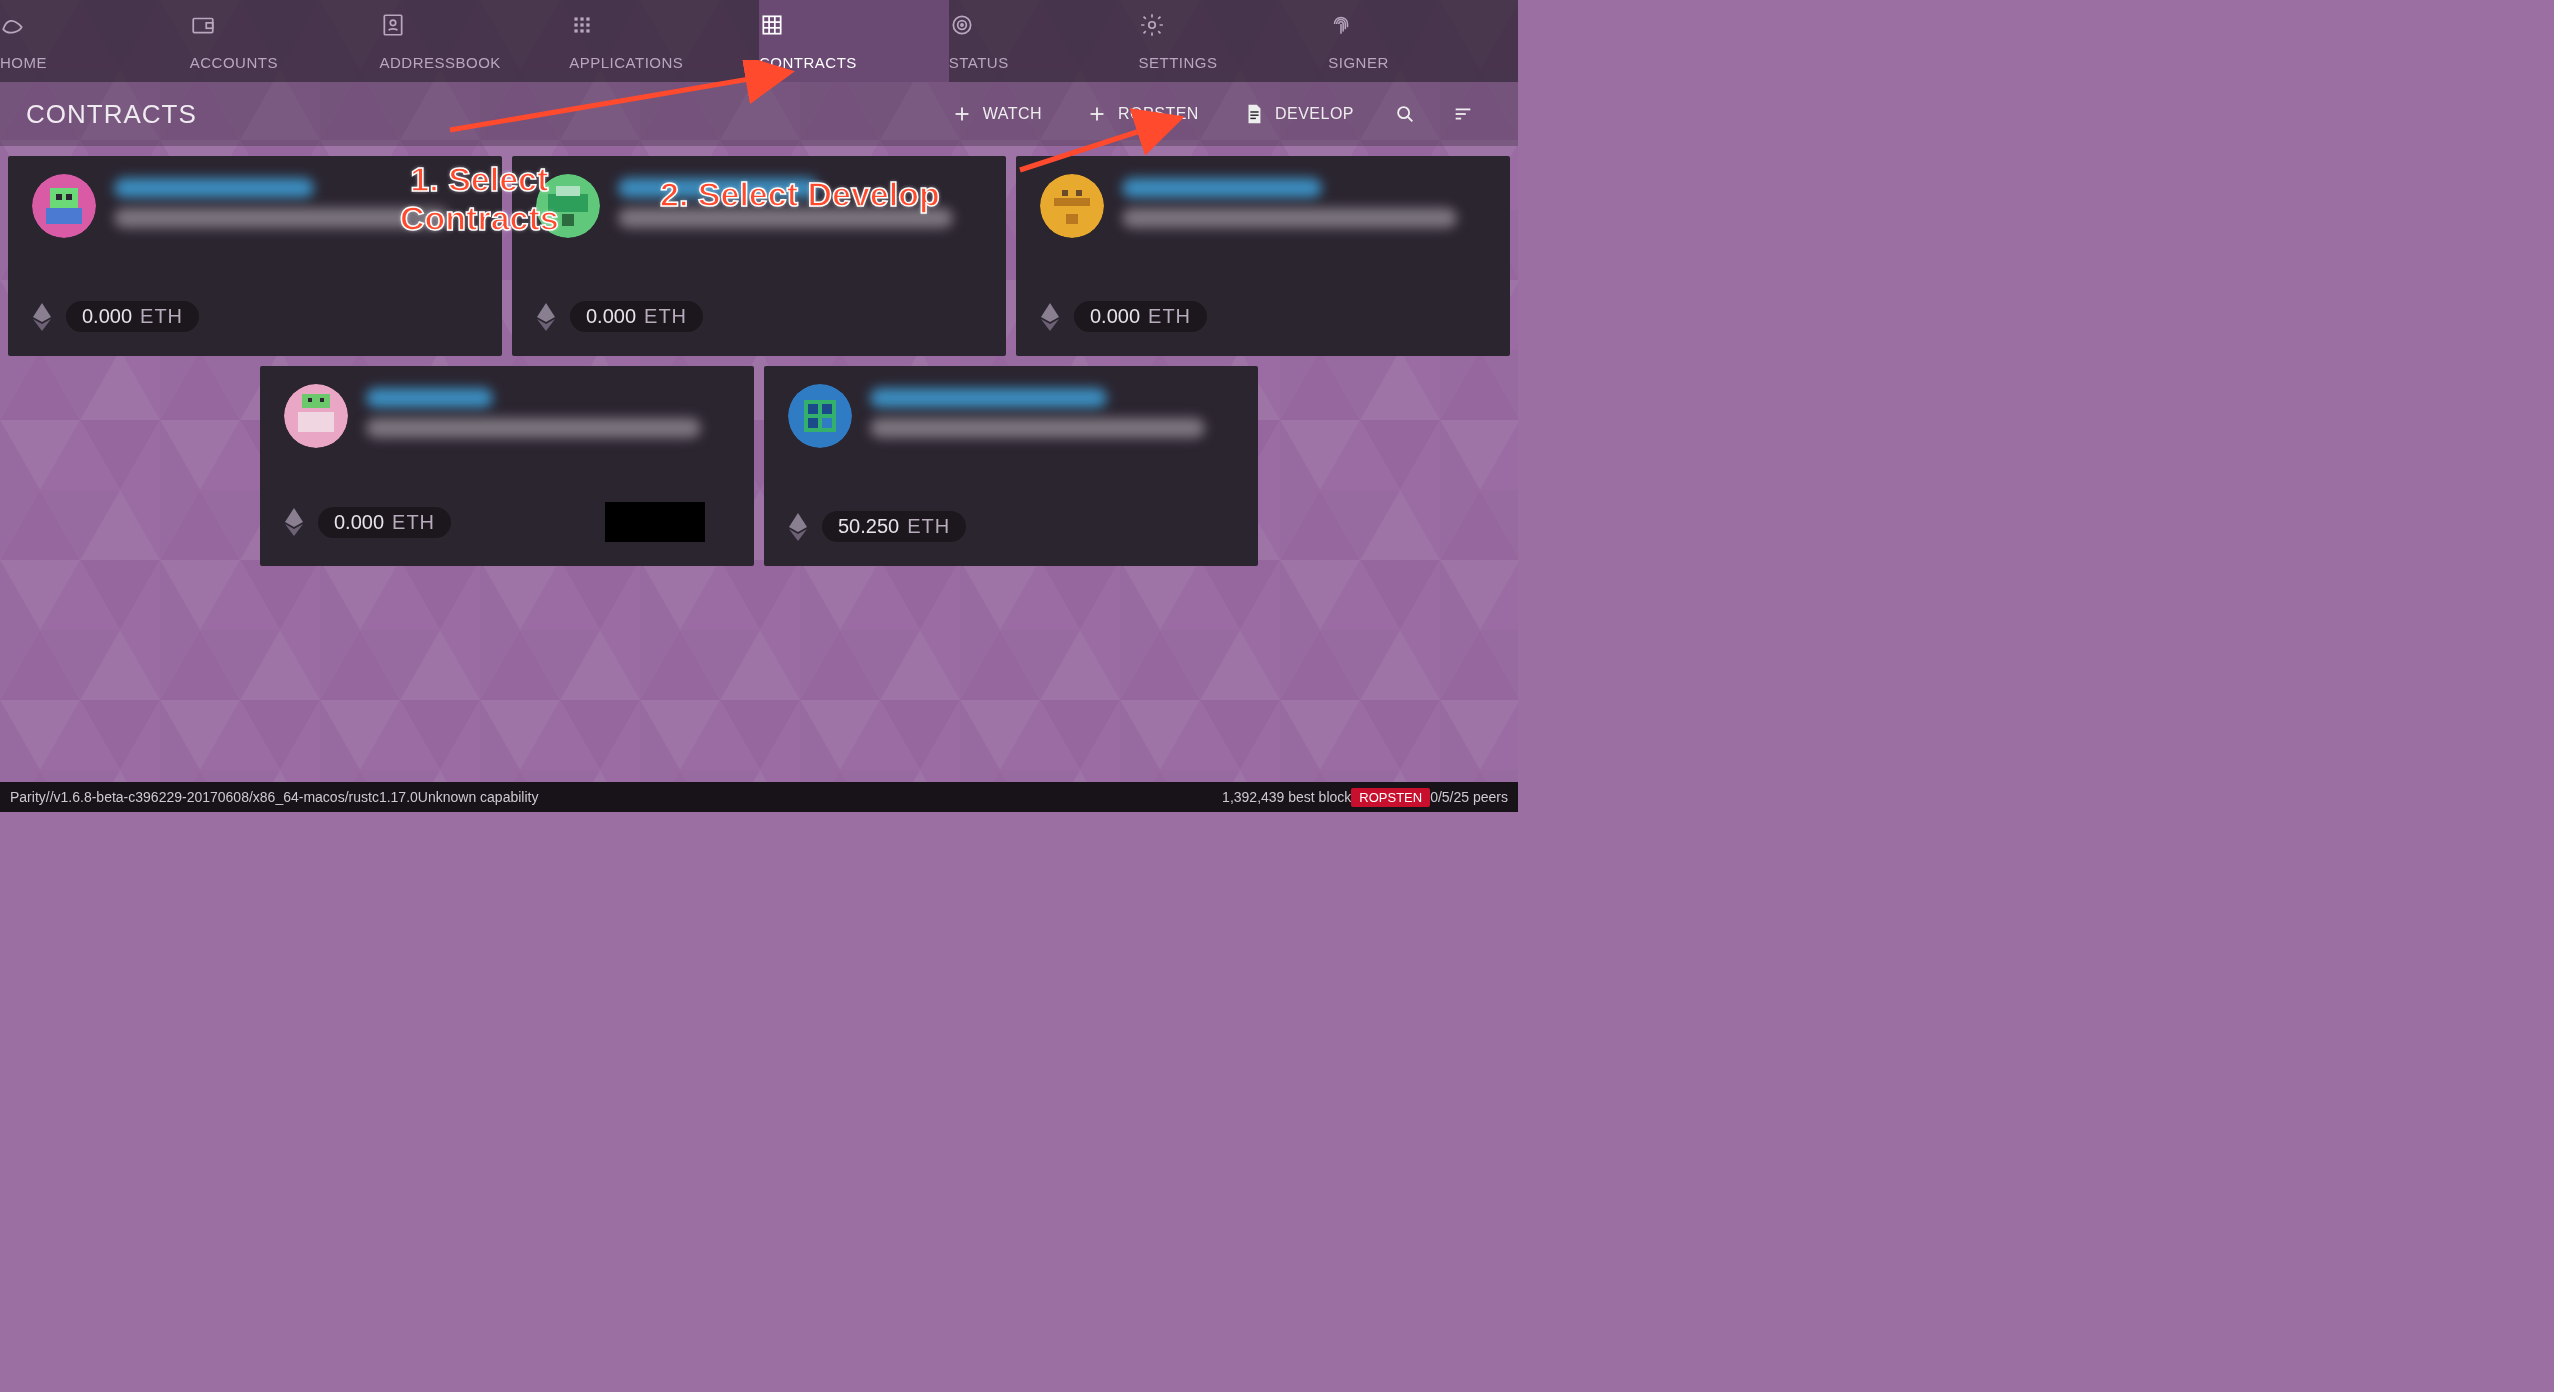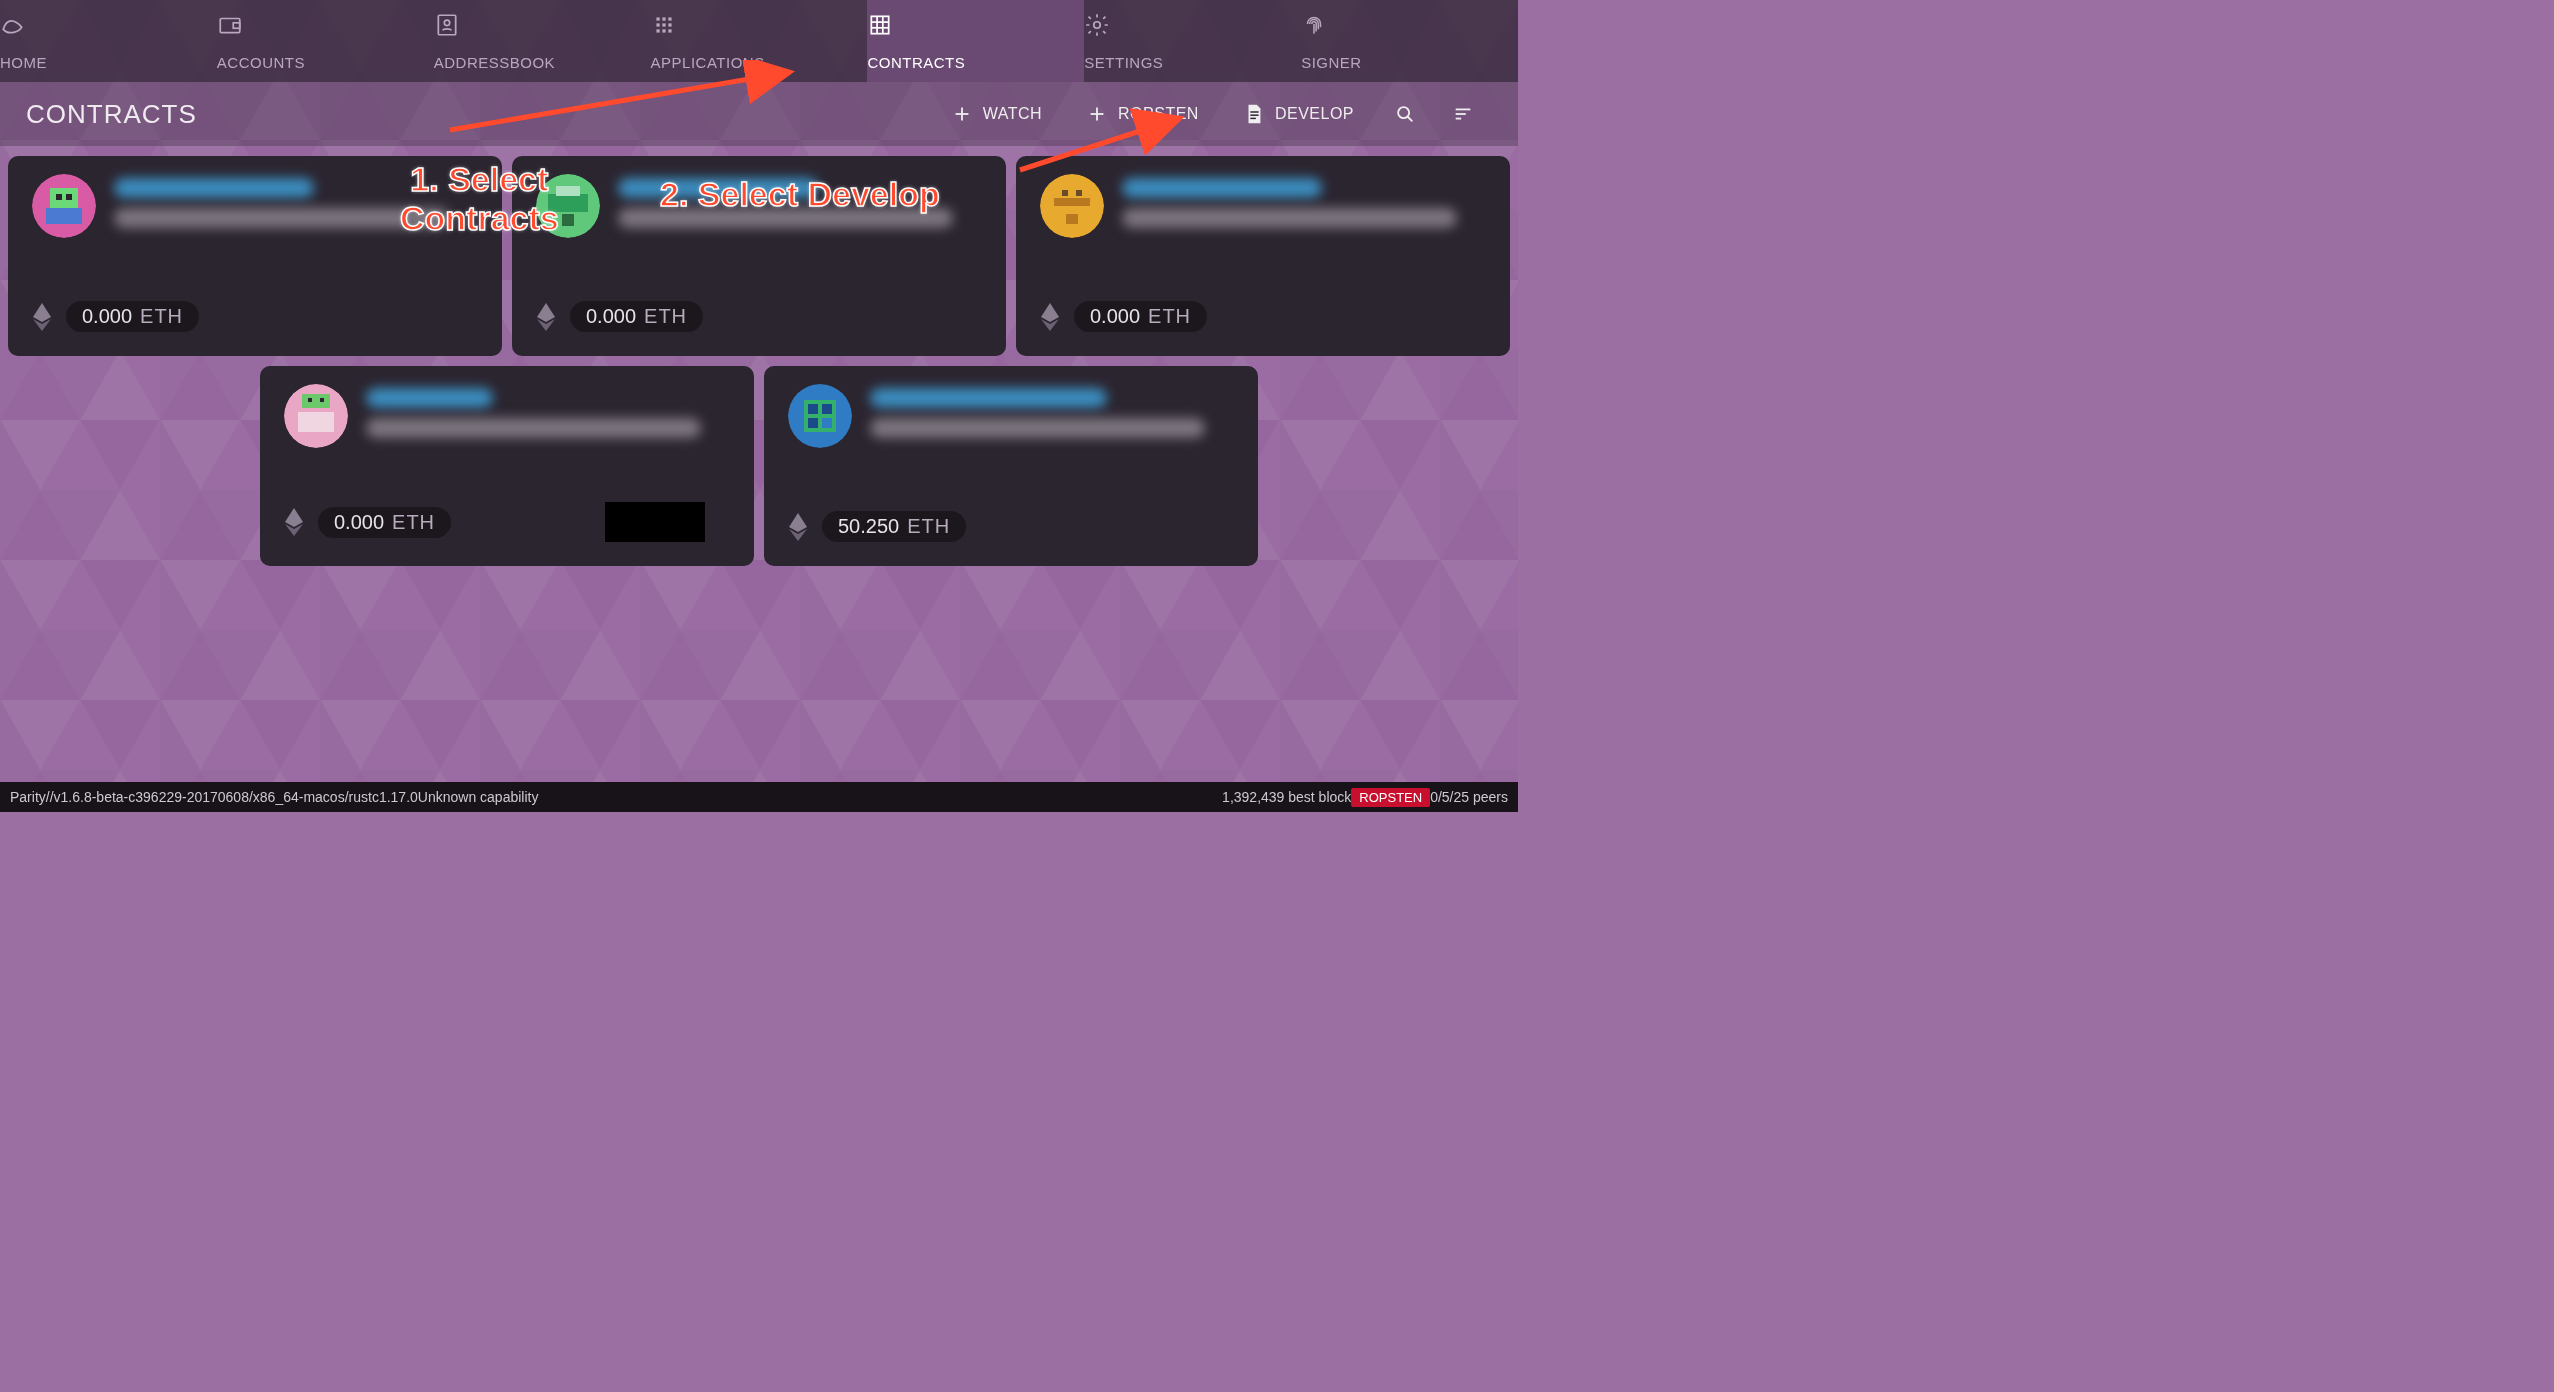--- a/index.html
+++ b/index.html
@@ -80,21 +80,21 @@
   padding: 10px 8px;
 }
 .row {
   display: flex;
   gap: 10px;
   margin-bottom: 10px;
 }
 .row.center { justify-content: center; }
 .card {
   background: #2b2530;
-  border-radius: 10px;
+  border-radius: 2px;
   padding: 18px 24px 24px 24px;
   width: 494px;
   height: 200px;
   display: flex;
   flex-direction: column;
   justify-content: space-between;
 }
 .card-top { display: flex; gap: 18px; align-items: flex-start; }
 .avatar {
   width: 64px; height: 64px;
@@ -224,20 +224,28 @@
         <rect x="4" y="4" width="16" height="16"></rect>
         <line x1="4" y1="9.3" x2="20" y2="9.3"></line>
         <line x1="4" y1="14.6" x2="20" y2="14.6"></line>
         <line x1="9.3" y1="4" x2="9.3" y2="20"></line>
         <line x1="14.6" y1="4" x2="14.6" y2="20"></line>
       </svg>
     <span>CONTRACTS</span>
   </div>
   <div class="nav-item">
     <svg viewBox="0 0 24 24" fill="none" stroke="currentColor" stroke-width="1.6">
+        <circle cx="12" cy="12" r="8"></circle>
+        <circle cx="12" cy="12" r="4"></circle>
+        <circle cx="12" cy="12" r="1" fill="currentColor"></circle>
+      </svg>
+    <span>STATUS</span>
+  </div>
+  <div class="nav-item">
+    <svg viewBox="0 0 24 24" fill="none" stroke="currentColor" stroke-width="1.6">
         <circle cx="12" cy="12" r="3"></circle>
         <path d="M12 2v3M12 19v3M4.2 4.2l2.1 2.1M17.7 17.7l2.1 2.1M2 12h3M19 12h3M4.2 19.8l2.1-2.1M17.7 6.3l2.1-2.1"></path>
       </svg>
     <span>SETTINGS</span>
   </div>
   <div class="nav-item">
     <svg viewBox="0 0 24 24" fill="none" stroke="currentColor" stroke-width="1.4">
         <path d="M6 11a6 6 0 0 1 12 0v3"></path>
         <path d="M8 11a4 4 0 0 1 8 0v5"></path>
         <path d="M10 11a2 2 0 0 1 4 0v7"></path>

